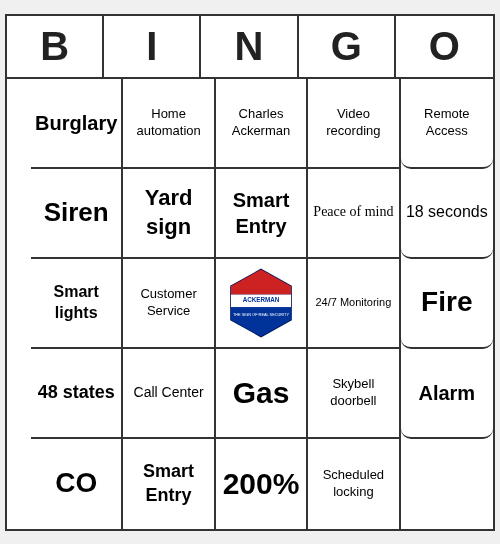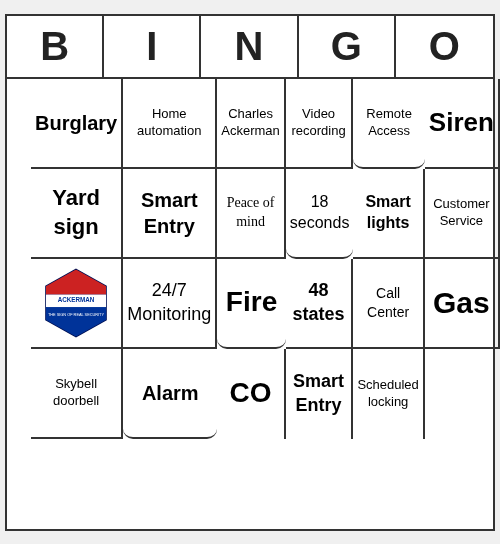--- a/index.html
+++ b/index.html
@@ -27,21 +27,21 @@
       font-weight: bold;
       padding: 8px 0;
       border-right: 2px solid #333;
       color: #222;
     }
     .bingo-letter:last-child {
       border-right: none;
     }
     .bingo-grid {
       display: grid;
-      grid-template-columns: repeat(6, 1fr);
+      grid-template-columns: repeat(5, 1fr);
       grid-template-rows: repeat(5, 1fr);
       margin-left: 24px;
     }
     .cell {
       border-right: 2px solid #333;
       border-bottom: 2px solid #333;
       display: flex;
       justify-content: center;
       align-items: center;
       text-align: center;
@@ -139,21 +139,21 @@
 
         <rect x="0" y="38" width="100" height="18" fill="white" clip-path="url(#hex-clip)"></rect>
 
         <rect x="0" y="56" width="100" height="44" fill="#003399" clip-path="url(#hex-clip)"></rect>
 
         <text x="50" y="48" text-anchor="middle" fill="#003399" font-size="9" font-weight="bold" font-family="Arial">ACKERMAN</text>
         <text x="50" y="68" text-anchor="middle" fill="white" font-size="5.5" font-family="Arial">THE SIGN OF REAL SECURITY</text>
       </svg>
     </div>
     <div class="cell">
-      <span class="cell-text" style="font-size:18px;">24/7 Monitoring</span>
+      <span class="cell-text" style="font-size:11px;">24/7 Monitoring</span>
     </div>
     <div class="cell">
       <span class="cell-text" style="font-size:28px;font-weight:bold;">Fire</span>
     </div>
 
     <div class="cell">
       <span class="cell-text" style="font-size:18px;font-weight:bold;">48 states</span>
     </div>
     <div class="cell">
       <span class="cell-text" style="font-size:14px;">Call Center</span>
@@ -168,17 +168,20 @@
     <div class="cell">
       <span class="cell-text" style="font-size:20px;font-weight:bold;">Alarm</span>
     </div>
     <div class="cell">
       <span class="cell-text" style="font-size:28px;font-weight:bold;text-align:right;">CO</span>
     </div>
     <div class="cell">
       <span class="cell-text" style="font-size:18px;font-weight:bold;">Smart Entry</span>
     </div>
     <div class="cell">
+      <span class="cell-text" style="font-size:30px;font-weight:bold;">200%</span>
+    </div>
+    <div class="cell">
       <span class="cell-text" style="font-size:13px;">Scheduled locking</span>
     </div>
 
   </div>
 </div>
 
 </body></html>

